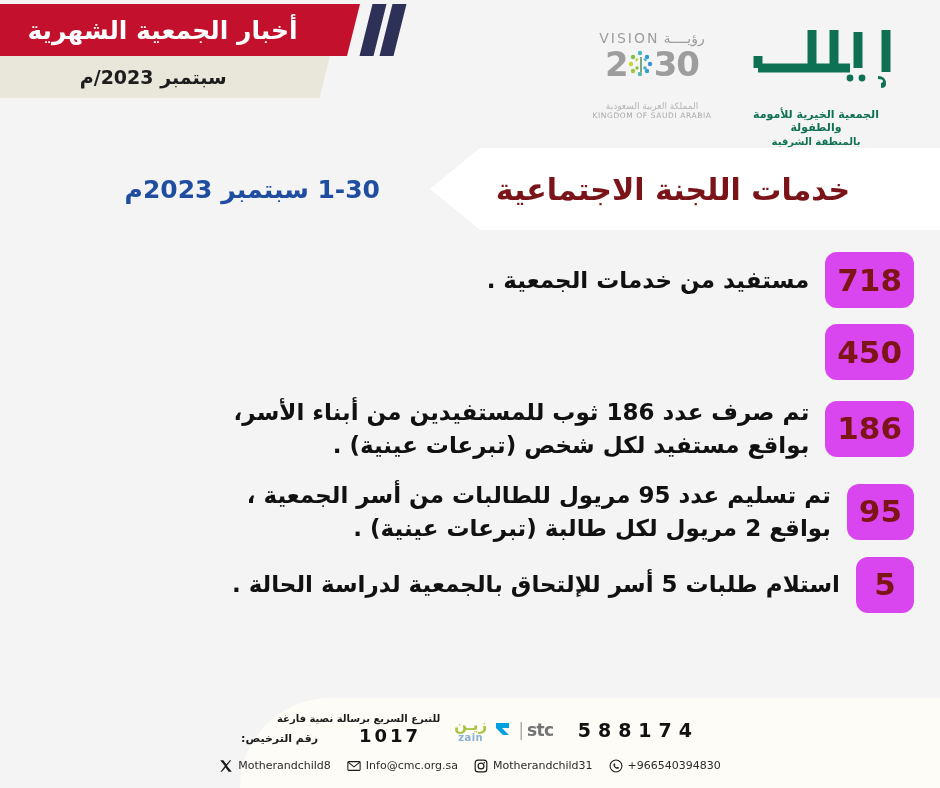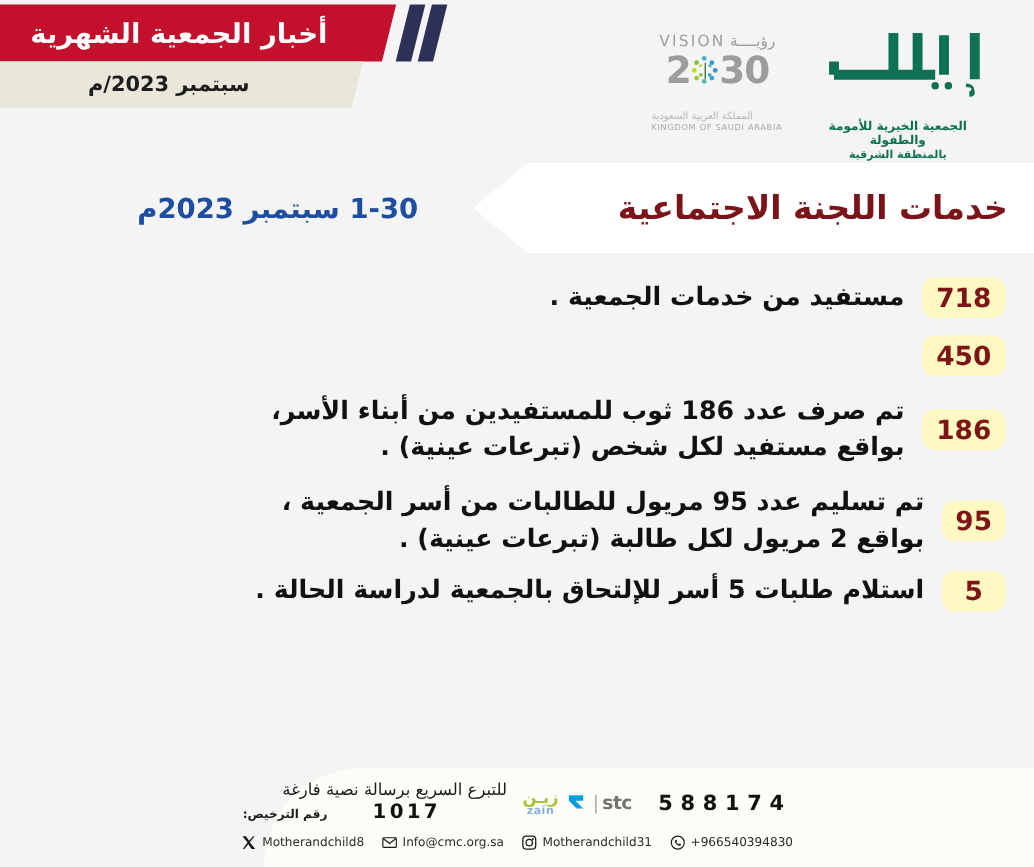--- a/index.html
+++ b/index.html
@@ -46,21 +46,21 @@
   }
   .date-banner-inner {
     transform:skewX(14deg);
     color:#1d1d1d; font-size:19px; font-weight:bold;
     white-space:nowrap; padding-right:14px;
   }
 
   
   .vision-logo {
     position:absolute; top:30px; left:592px;
-    width:120px; text-align:left;
+    width:120px; text-align:center;
     color:#9d9d9d;
   }
   .vision-top { font-size:15px; letter-spacing:1px; color:#9d9d9d;
     display:flex; justify-content:center; align-items:baseline; gap:4px; direction:ltr; }
   .vision-top .v-en { font-size:14px; letter-spacing:2px; }
   .vision-top .v-ar { font-size:14px; }
   .vision-2030 {
     display:flex; justify-content:center; align-items:center;
     font-size:34px; font-weight:bold; color:#9d9d9d; line-height:1; margin-top:1px;
     direction:ltr; letter-spacing:-1px;
@@ -81,21 +81,21 @@
   .elaf-sub1 { color:#0f7154; font-size:11px; font-weight:bold; margin-top:16px; }
   .elaf-sub2 { color:#0f7154; font-size:10px; font-weight:bold; letter-spacing:2px; margin-top:2px;}
   .elaf-sub3 { color:#0f7154; font-size:9px; font-weight:bold; margin-top:21px;}
 
   
   .title-strip { position:relative; height:82px; margin-top:0px; }
   .title-white {
     position:absolute; top:0; right:0; width:510px; height:82px;
     background:#ffffff;
     clip-path:polygon(100% 0, 100% 100%, 50px 100%, 0 50%, 50px 0);
-    display:flex; align-items:center; 
+    display:flex; align-items:center; justify-content:center;
   }
   .title-white-text {
     color:#7a1419; font-size:30px; font-weight:bold; white-space:nowrap;
     padding-right:24px;
   }
   .title-date {
     position:absolute; top:0; right:560px; height:82px;
     display:flex; align-items:center;
   }
   .title-date-text {
@@ -103,26 +103,26 @@
   }
 
   
   .stats { position:relative; margin-top:22px; padding:0 26px 0 28px; }
   .stat-row {
     display:flex; align-items:center; justify-content:flex-start;
     gap:16px; margin-bottom:16px;
   }
   .stat-badge {
     flex:0 0 auto;
-    background:#fef9c3;
+    background:#d946ef;
     border-radius:12px;
-    min-width:76px; height:37px;
+    min-width:76px; height:56px;
     display:flex; align-items:center; justify-content:center;
     padding:0 12px;
-    color:#7d1416; font-size:24px; font-weight:bold; line-height:1;
+    color:#7d1416; font-size:31px; font-weight:bold; line-height:1;
     direction:ltr;
   }
   .stat-badge.narrow { min-width:58px; }
   .stat-text {
     flex:1 1 auto;
     color:#111111; font-size:23px; font-weight:bold; line-height:1.42;
     text-align:right; padding-left:4px;
   }
   .stat-text .l2 { display:block; }
 
@@ -140,21 +140,21 @@
   }
   .footer-inner {
     position:absolute; inset:0;
     display:flex; flex-direction:column; justify-content:center;
   }
   .footer-top {
     display:flex; align-items:center; justify-content:center;
     gap:14px; padding:0 0 2px 0; height:44px;
   }
   .donate-block { text-align:right; line-height:1.25; }
-  .donate-l1 { font-size:15px; font-weight:normal; color:#1b1b1b;margin-left:36px; }
+  .donate-l1 { font-size:10px; font-weight:bold; color:#1b1b1b;margin-left:36px; }
   .donate-l2 { font-size:11px; font-weight:bold; color:#1b1b1b; display:flex; align-items:baseline; gap:6px; justify-content:flex-end;}
   .lic-num { font-size:18px; font-weight:bold; letter-spacing:3px; color:#111; direction:ltr;margin-left:35px;}
   .telco-logos { display:flex; align-items:center; gap:8px; }
   .zain-logo { text-align:center; line-height:1; }
   .zain-ar { color:#a9c23f; font-size:15px; font-weight:bold; }
   .zain-en { color:#8ab1d4; font-size:10px; font-weight:bold; letter-spacing:0.5px; direction:ltr;}
   .stc-logo { display:flex; align-items:center; gap:3px; direction:ltr; }
   .stc-mark { width:20px; height:20px; position:relative; }
   .stc-bar { color:#6d6e71; font-size:17px; font-weight:300; }
   .stc-text { color:#737373; font-size:17px; font-weight:bold; letter-spacing:-0.5px; }

